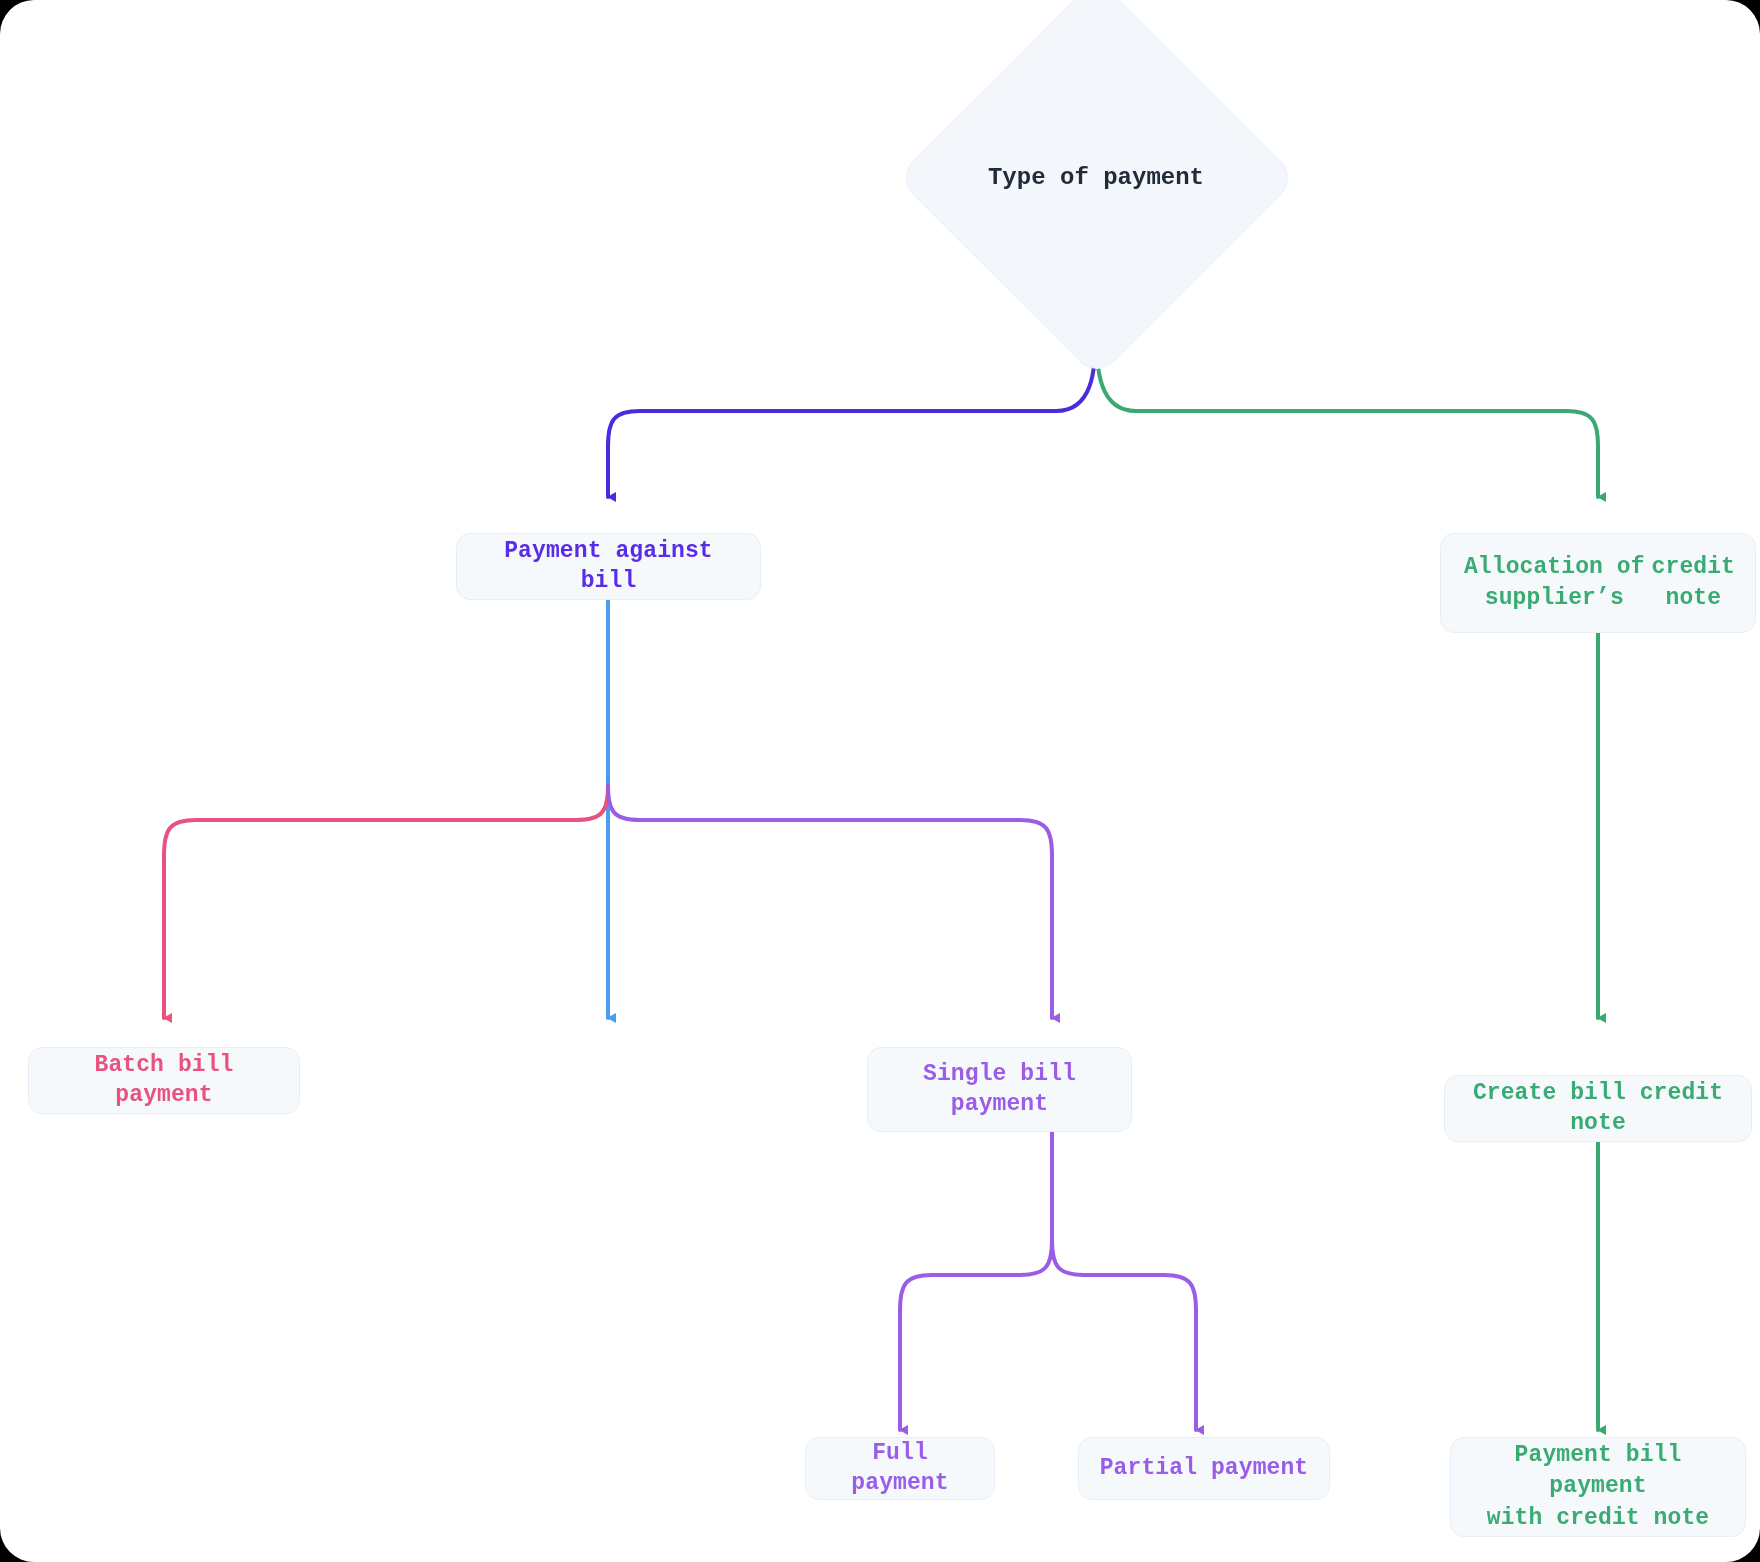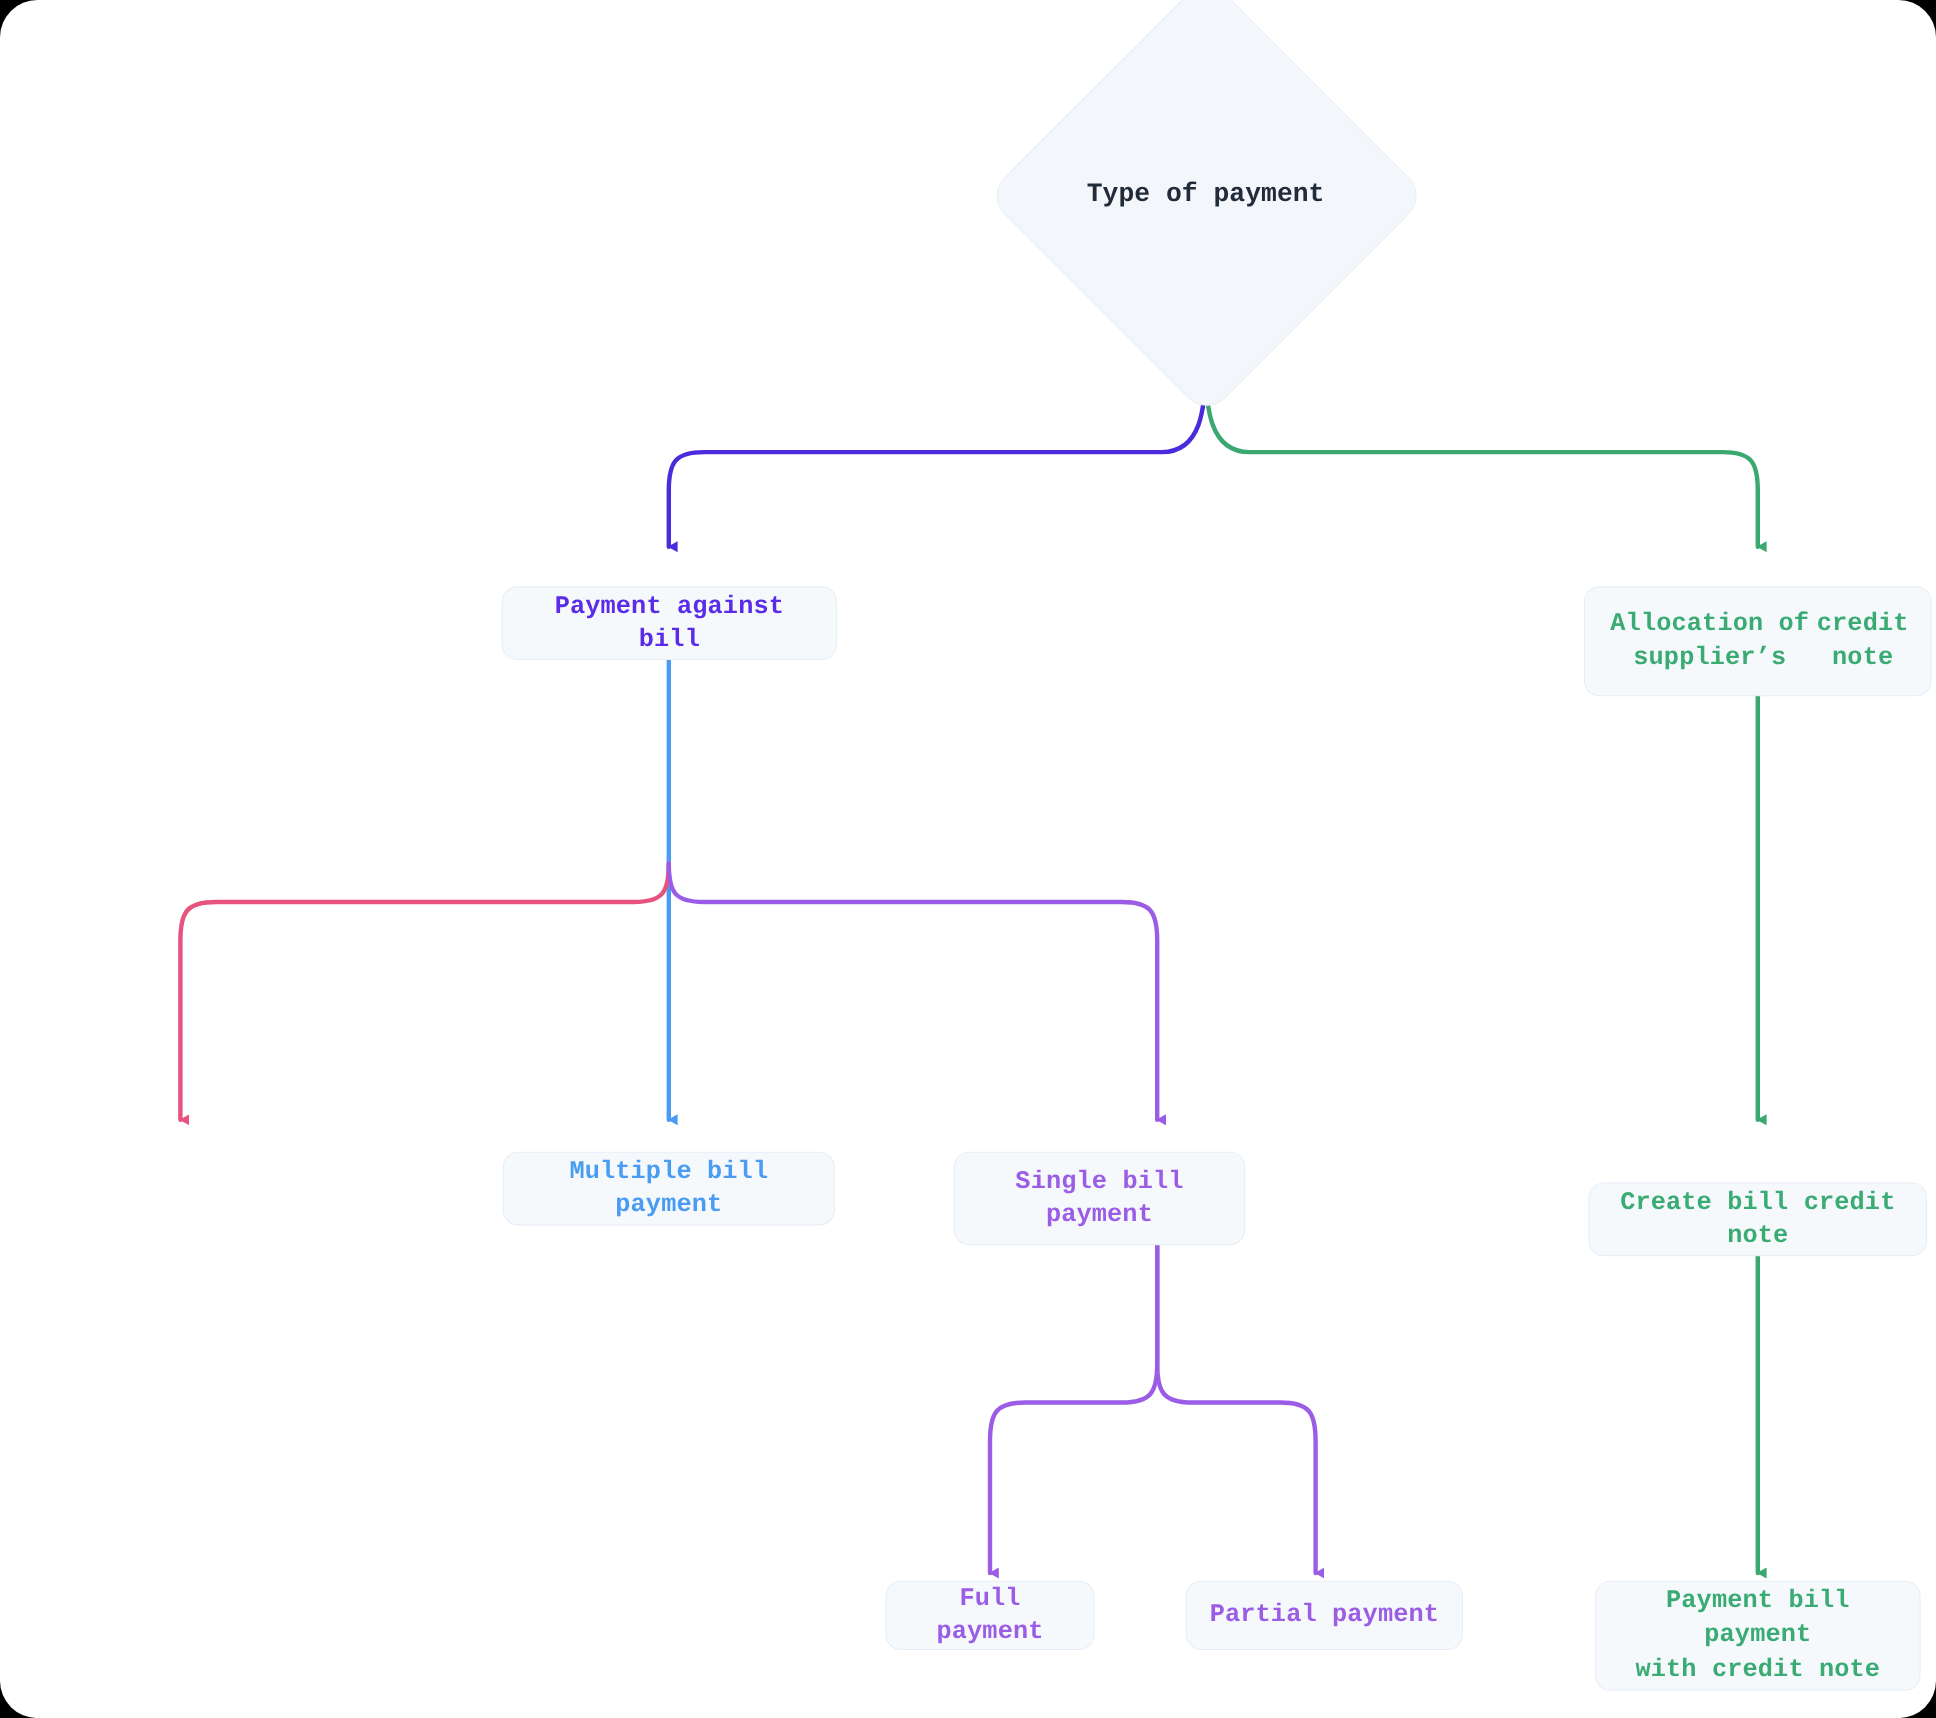--- a/index.html
+++ b/index.html
@@ -163,24 +163,24 @@
 
   <div class="node" style="left:456px; top:533px; width:305px; height:67px; color:#5a2ce8;">
     <span>Payment against bill</span>
   </div>
 
   <div class="node two-line" style="left:1440px; top:533px; width:316px; height:100px; color:#39ab73; flex-direction:row;">
     <span>Allocation of supplier’s</span>
     <span>credit note</span>
   </div>
 
-
-  <div class="node" style="left:457px; top:1047px; width:302px; height:67px; color:#4a9cf2;">
-    <span>Multiple bill payment</span>
-  </div>
+  <div class="node" style="left:28px; top:1047px; width:272px; height:67px; color:#e8527e;">
+    <span>Batch bill payment</span>
+  </div>
+
 
   <div class="node" style="left:867px; top:1047px; width:265px; height:85px; color:#9b5de5;">
     <span>Single bill payment</span>
   </div>
 
   <div class="node" style="left:1444px; top:1047px; width:308px; height:67px; color:#39ab73;margin-top:28px;">
     <span>Create bill credit note</span>
   </div>
 
   <div class="node" style="left:805px; top:1437px; width:190px; height:63px; color:#9b5de5;">

